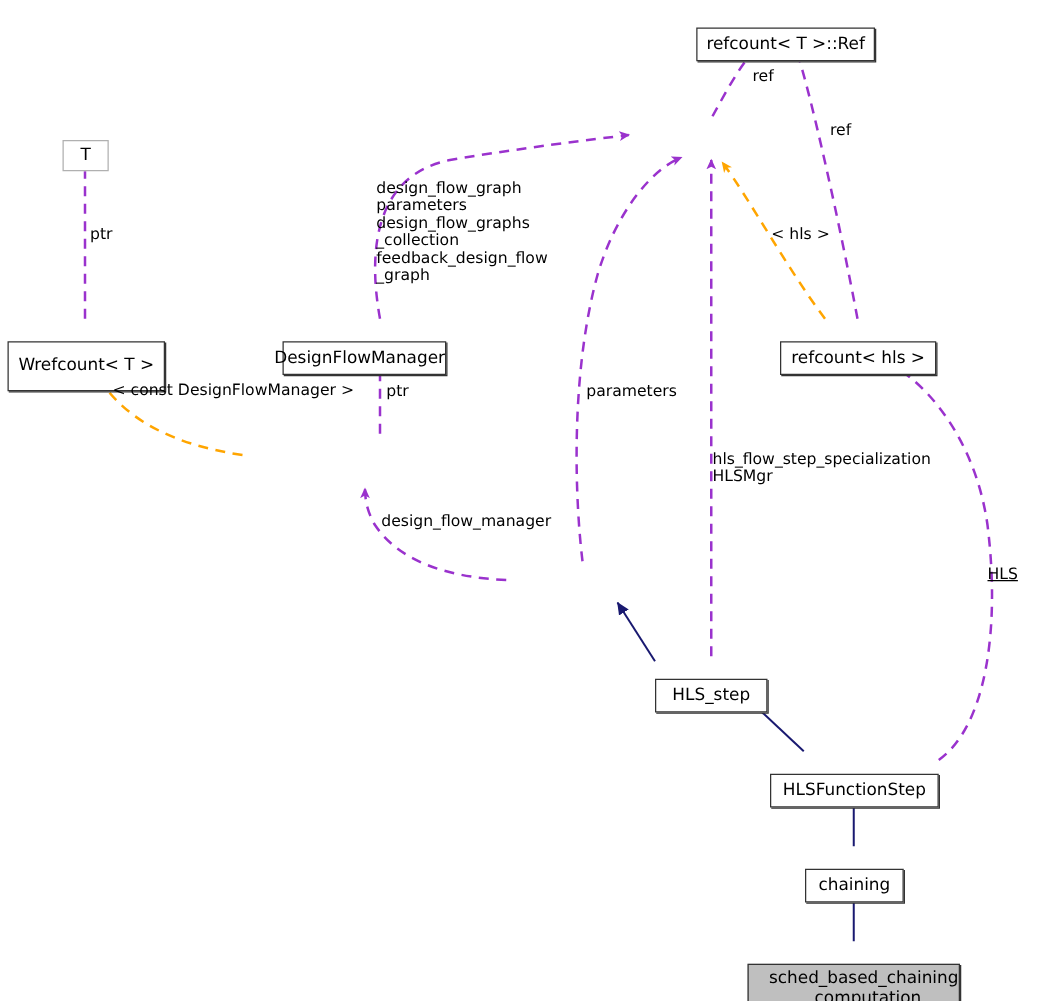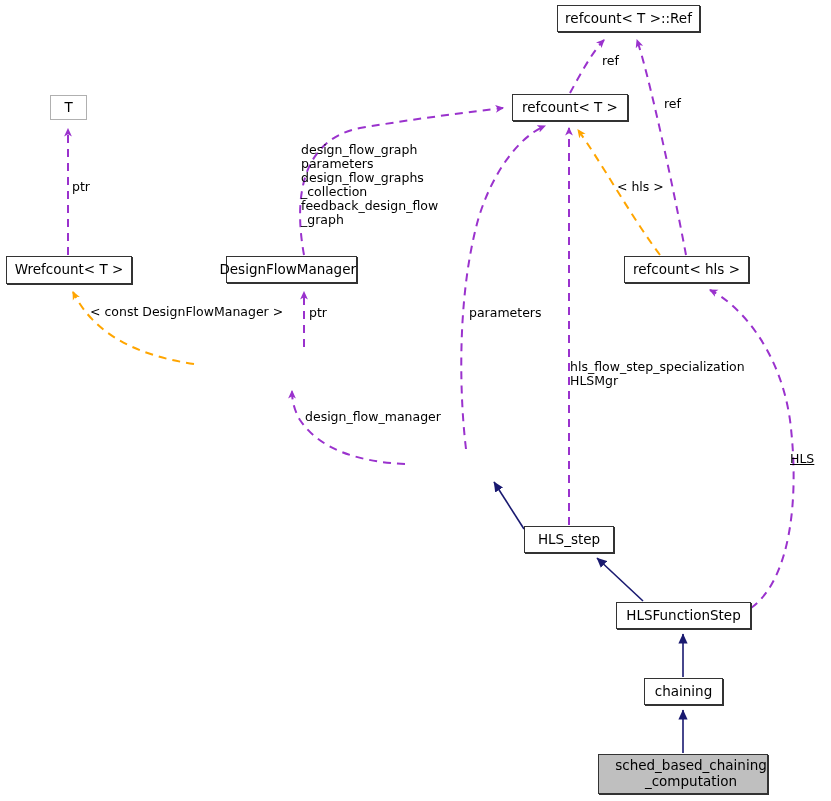--- a/index.html
+++ b/index.html
@@ -1,21 +1,21 @@
 <!DOCTYPE html>
 <html><head>
 <meta charset="utf-8">
 <style>
   html,body{margin:0;padding:0;background:#ffffff;}
   body{font-family:"DejaVu Sans","Liberation Sans",sans-serif;}
   #diagram{position:relative;width:831px;height:801px;background:#ffffff;overflow:hidden;}
   #edge-layer{position:absolute;left:0;top:0;width:831px;height:801px;}
   .node{position:absolute;box-sizing:border-box;display:flex;align-items:center;
         justify-content:center;text-align:center;background:#ffffff;
-        border:1px solid #222222;font-size:13.5px;color:#000000;line-height:1.15;}
+        border:1px solid #222222;font-size:13.5px;color:#000000;line-height:1.15;margin-top:17px;}
   .node.grey-border{border:1px solid #b0b0b0;}
   .node.filled{background:#bfbfbf;padding-left:16px;}
   .node.thick{border:1px solid #333333;box-shadow:1px 1px 0 0 #333333;}
   .edge-label{position:absolute;font-size:12.5px;color:#000000;
               line-height:1.12;white-space:pre;background:transparent;}
   .edge-label.left{text-align:left;}
 </style>
 </head>
 <body>
 
@@ -66,25 +66,22 @@
   </svg>
 
   <div class="node thick" style="left:557px;top:5px;width:143px;height:27px;">
     <span>refcount&lt; T &gt;::Ref</span>
   </div>
 
   <div class="node grey-border" style="left:50px;top:95px;width:37px;height:25px;">
     <span>T</span>
   </div>
 
-  <div class="node thick" style="left:512px;top:94px;width:116px;height:27px;">
-    <span>refcount&lt; T &gt;</span>
-  </div>
 
-  <div class="node thick" style="left:6px;top:256px;width:126px;height:28px;">
+  <div class="node thick" style="left:6px;top:256px;width:126px;height:40px;">
     <span>Wrefcount&lt; T &gt;</span>
   </div>
 
   <div class="node thick" style="left:226px;top:256px;width:131px;height:27px;justify-content:flex-end;">
     <span>DesignFlowManager</span>
   </div>
 
   <div class="node thick" style="left:624px;top:256px;width:125px;height:27px;">
     <span>refcount&lt; hls &gt;</span>
   </div>

